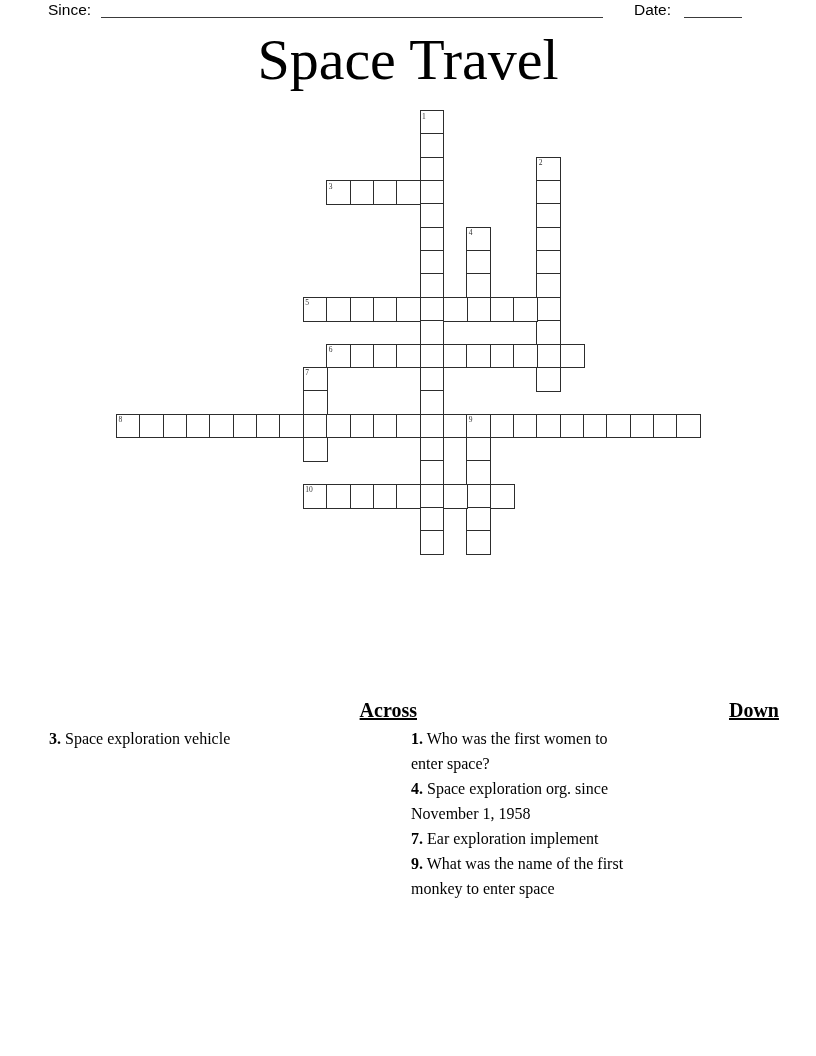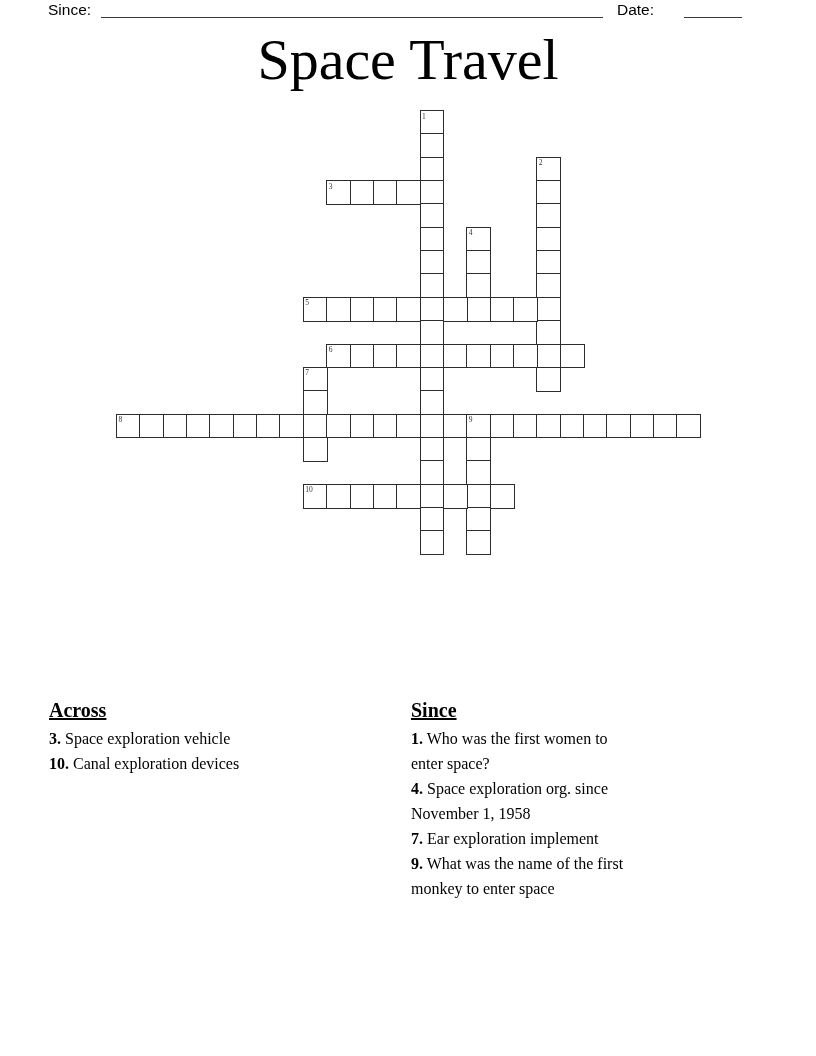--- a/index.html
+++ b/index.html
@@ -16,33 +16,33 @@
 
   
   .grid{position:absolute;left:0;top:0;width:816px;height:700px;}
   .cell{position:absolute;box-sizing:border-box;background:#ffffff;border:1.6px solid #2d2d2d;}
   .cellnum{position:absolute;font-family:"Liberation Serif",serif;font-size:7.5px;line-height:7.5px;color:#333;z-index:2;}
 
   
   .clue-col{position:absolute;top:698px;width:368px;}
   .clue-col.left{left:49px;}
   .clue-col.right{left:411px;}
-  .clue-head{font-size:20px;font-weight:bold;text-decoration:underline;line-height:25px;margin:0 0 3px 0;}
+  .clue-head{font-size:20px;font-weight:bold;text-decoration:underline;line-height:25px;margin:0 0 3px 0;text-align:right;}
   .clue{font-size:16px;line-height:25px;}
   .clue .num{font-weight:bold;}
   .clue .txt{white-space:pre-line;}
 </style>
 </head>
 <body>
 
 <div class="page">
 
   <span class="meta-label" style="left:48px;">Since:</span>
   <div class="rule" style="left:101px;width:502px;"></div>
-  <span class="meta-label" style="left:617px;">Date:</span>
+  <span class="meta-label" style="left:634px;">Date:</span>
   <div class="rule" style="left:684px;width:58px;"></div>
 
   <h1 class="title">Space Travel</h1>
 
   <div class="grid" id="grid">
       <div class="cell" style="left: 419.55px; top: 110px; height: 24.95px; width: 24.95px;"></div>
       <div class="cell" style="left: 419.55px; top: 133.35px; height: 24.95px; width: 24.95px;"></div>
       <div class="cell" style="left: 419.55px; top: 156.7px; height: 24.95px; width: 24.95px;"></div>
       <div class="cell" style="left: 419.55px; top: 180.05px; height: 24.95px; width: 24.95px;"></div>
       <div class="cell" style="left: 419.55px; top: 203.4px; height: 24.95px; width: 24.95px;"></div>
@@ -142,25 +142,24 @@
       <span class="cellnum" style="left: 328.65px; top: 346px;">6</span>
       <span class="cellnum" style="left: 305.3px; top: 369.35px;">7</span>
       <span class="cellnum" style="left: 118.5px; top: 416.05px;">8</span>
       <span class="cellnum" style="left: 468.75px; top: 416.05px;">9</span>
       <span class="cellnum" style="left: 305.3px; top: 486.1px;">10</span>
     </div>
 
   <div class="clue-col left">
     <p class="clue-head">Across</p>
     <div class="clue"><b class="num">3.</b> <span class="txt">Space exploration vehicle</span></div>
-    <div class="clue"><b class="num">10.</b> <span class="txt">Canal exploration devices</span></div>
   </div>
 
   <div class="clue-col right">
-    <p class="clue-head">Since</p>
+    <p class="clue-head">Down</p>
     <div class="clue"><b class="num">1.</b> <span class="txt">Who was the first women to
 enter space?</span></div>
     <div class="clue"><b class="num">4.</b> <span class="txt">Space exploration org. since
 November 1, 1958</span></div>
     <div class="clue"><b class="num">7.</b> <span class="txt">Ear exploration implement</span></div>
     <div class="clue"><b class="num">9.</b> <span class="txt">What was the name of the first
 monkey to enter space</span></div>
   </div>
 
 </div>

